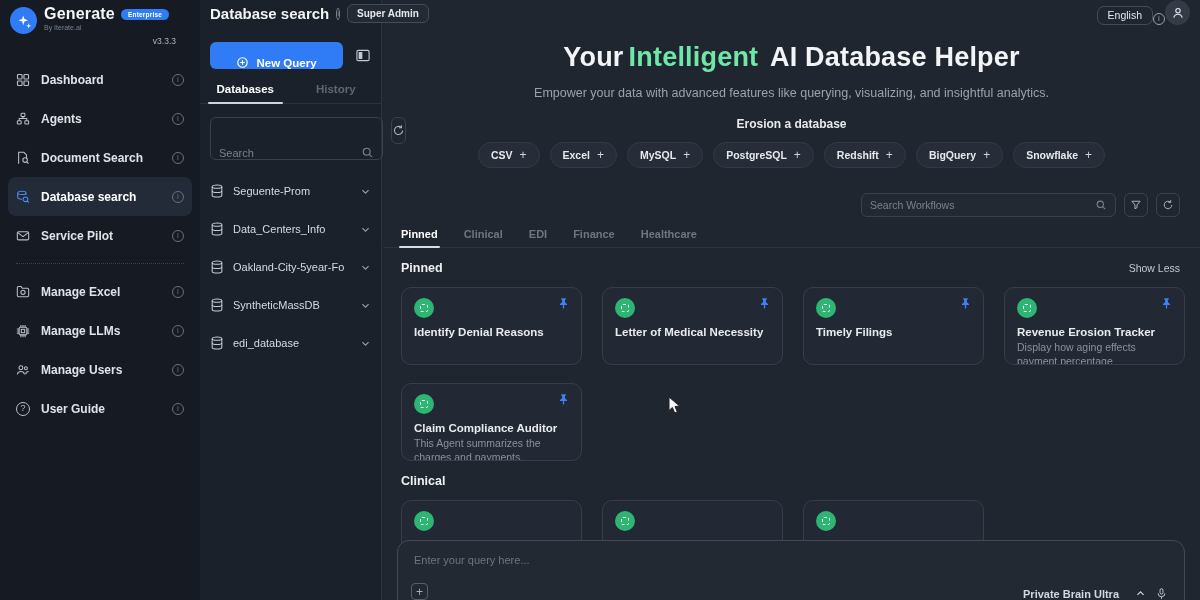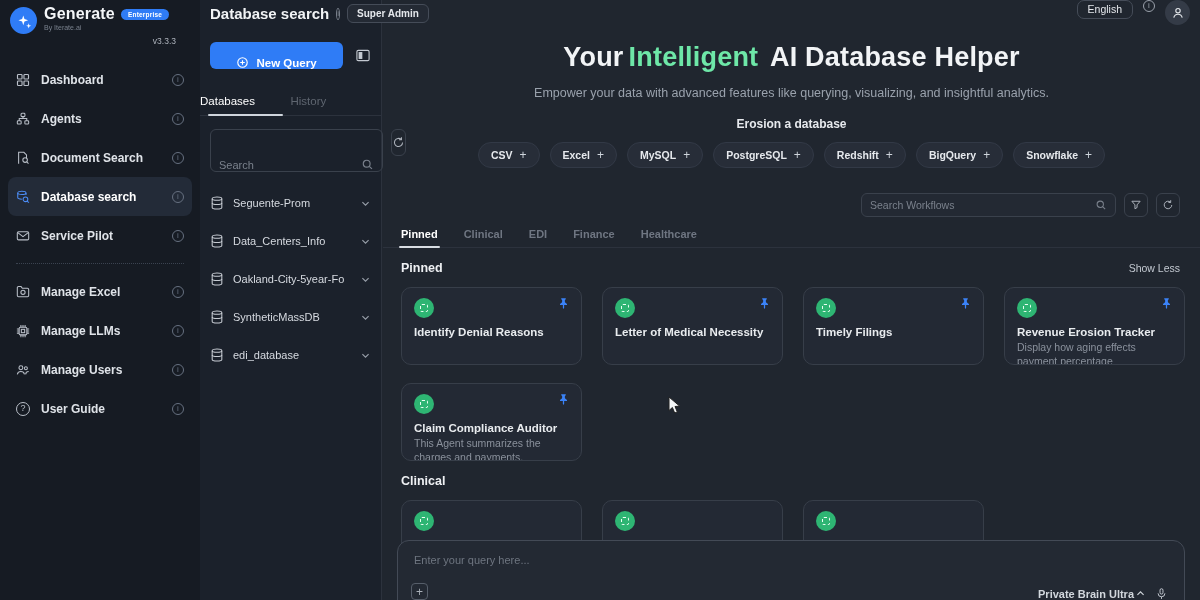--- a/index.html
+++ b/index.html
@@ -35,36 +35,36 @@
   
   .panel { position:absolute; left:200px; top:0; width:182px; height:600px; background:#1b212b; border-right:1px solid #2c323d; z-index:2; }
   .panel-head { display:flex; align-items:center; gap:7px; padding:4px 0 0 10px; white-space:nowrap; }
   .panel-title { font-size:15px; font-weight:700; color:#f1f3f5; }
   .panel-head .inf { color:#7c838e; }
   .role-badge { border:1px solid #454c58; background:#242a34; border-radius:6px; font-size:10px; font-weight:600; color:#e4e7eb; padding:3px 9px; position:relative; z-index:5; }
   .nq-row { display:flex; align-items:center; gap:12px; padding:19px 10px 0 10px; }
   .nq-btn { flex:1; height:27px; background:#2f7cf6; border:none; border-radius:6px; color:#fff; font-size:11.5px; font-weight:700; display:flex; align-items:flex-end; justify-content:center; gap:7px; cursor:pointer; font-family:inherit; }
   .collapse-btn { background:none; border:none; color:#c3c9d1; cursor:pointer; padding:0; }
   .panel-tabs { display:flex; margin-top:14px; border-bottom:1px solid #2c323d; }
-  .panel-tab { flex:1; font-size:11.5px; padding-bottom:8px; color:#5f6670; font-weight:400; cursor:pointer; position:relative;margin-top:12px; }
+  .panel-tab { flex:1; text-align:center; font-size:11.5px; padding-bottom:8px; color:#5f6670; font-weight:700; cursor:pointer; position:relative; }
   .panel-tab.active { color:#fff; }
   .panel-tab.active::after { content:""; position:absolute; left:8px; right:8px; bottom:-1px; height:2px; background:#cfd5dc; border-radius:2px; }
   .psearch-row { display:flex; gap:8px; padding:13px 10px 6px 10px; }
   .psearch { flex:1; display:flex; align-items:flex-end; border:1px solid #3a414c; border-radius:6px; height:43px; padding:0 8px; color:#7a818c; }
   .psearch input { flex:1; background:transparent; border:none; outline:none; color:#dfe3e8; font-size:11px; font-family:inherit; min-width:0; }
   .psearch input::placeholder { color:#7a818c; }
   .sq-btn { width:27px; height:27px; border:1px solid #3a414c; background:transparent; border-radius:6px; color:#aeb4bd; display:flex; align-items:center; justify-content:center; cursor:pointer; }
   .db-list { padding:6px 10px; }
   .db-item { display:flex; align-items:center; gap:9px; height:38px; color:#d6dae0; cursor:pointer; }
   .db-item .nm { font-size:11px; white-space:nowrap; overflow:hidden; max-width:112px; }
   .db-item .chev { margin-left:auto; color:#9aa1ab; }
 
   
   .main { position:absolute; left:383px; top:0; right:0; height:600px; background:#20262f; overflow:hidden; }
-  .top-controls { position:absolute; top:0; right:10px; display:flex; align-items:flex-start; gap:10px; z-index:4; }
+  .top-controls { position:absolute; top:0; right:10px; display:flex; align-items:flex-end; z-index:4; }
   .lang-btn { border:1px solid #454c58; background:transparent; border-radius:7px; color:#e4e7eb; font-size:10.5px; padding:2px 10px 3px 10px; cursor:pointer; font-family:inherit; }
   .top-controls .inf { color:#9aa1ab; }
   .avatar { width:25px; height:25px; border-radius:50%; background:#343b47; color:#e4e7eb; display:flex; align-items:center; justify-content:center; cursor:pointer; }
   .hero-title { text-align:center; margin-top:42px; font-size:27px; font-weight:700; letter-spacing:.2px; color:#f2f4f6; }
   .hero-title .hl { color:#6ee7a8; margin:0 5px; }
   .hero-sub { text-align:center; margin-top:13px; font-size:12.5px; color:#9aa2ad; }
   .connect-lbl { text-align:center; margin-top:17px; font-size:12px; font-weight:700; color:#e6e9ed; }
   .chips { display:flex; justify-content:center; gap:10px; margin-top:11px; }
   .chip { display:flex; align-items:center; gap:7px; background:#272d38; border:1px solid #323946; border-radius:14px; padding:5px 12px; font-size:10.5px; font-weight:700; color:#e6e9ed; cursor:pointer; }
   .chip .plus { font-weight:400; font-size:12px; color:#cfd5dc; }
@@ -86,21 +86,21 @@
   .gicon span { display:block; width:8px; height:8px; border:1px dashed #eafff3; border-radius:2px; }
   .pin { position:absolute; top:9px; right:11px; color:#3b82f6; }
   .card-title { margin-top:8px; font-size:11.5px; font-weight:700; color:#e9ecef; white-space:nowrap; overflow:hidden; }
   .card-desc { margin-top:3px; font-size:10.5px; line-height:1.32; color:#8a919c; }
 
   
   .query-bar { position:absolute; left:14px; right:15px; top:540px; height:70px; background:#232933; border:1px solid #434a56; border-radius:12px 12px 0 0; z-index:6; }
   .query-ph { padding:13px 16px 0 16px; font-size:11px; color:#6e7580; }
   .attach-btn { position:absolute; left:13px; bottom:9px; width:17px; height:17px; border:1px solid #565e6a; border-radius:4px; background:transparent; color:#aab0b9; font-size:12px; line-height:1; display:flex; align-items:center; justify-content:center; cursor:pointer; }
   .qb-right { position:absolute; right:16px; bottom:8px; display:flex; align-items:center; gap:9px; }
-  .model-sel { display:flex; align-items:flex-start; gap:1px; font-size:11px; font-weight:600; color:#d2d7dd; cursor:pointer; }
+  .model-sel { display:flex; align-items:flex-start; gap:16px; font-size:11px; font-weight:600; color:#d2d7dd; cursor:pointer; }
   .mic { color:#c3c9d1; cursor:pointer; }
 
   .cursor { position:absolute; left:668px; top:396px; z-index:9; pointer-events:none; }
 </style>
 </head>
 <body>
 
 <nav class="sidebar">
   <div class="logo-block">
     <div class="logo-row">

